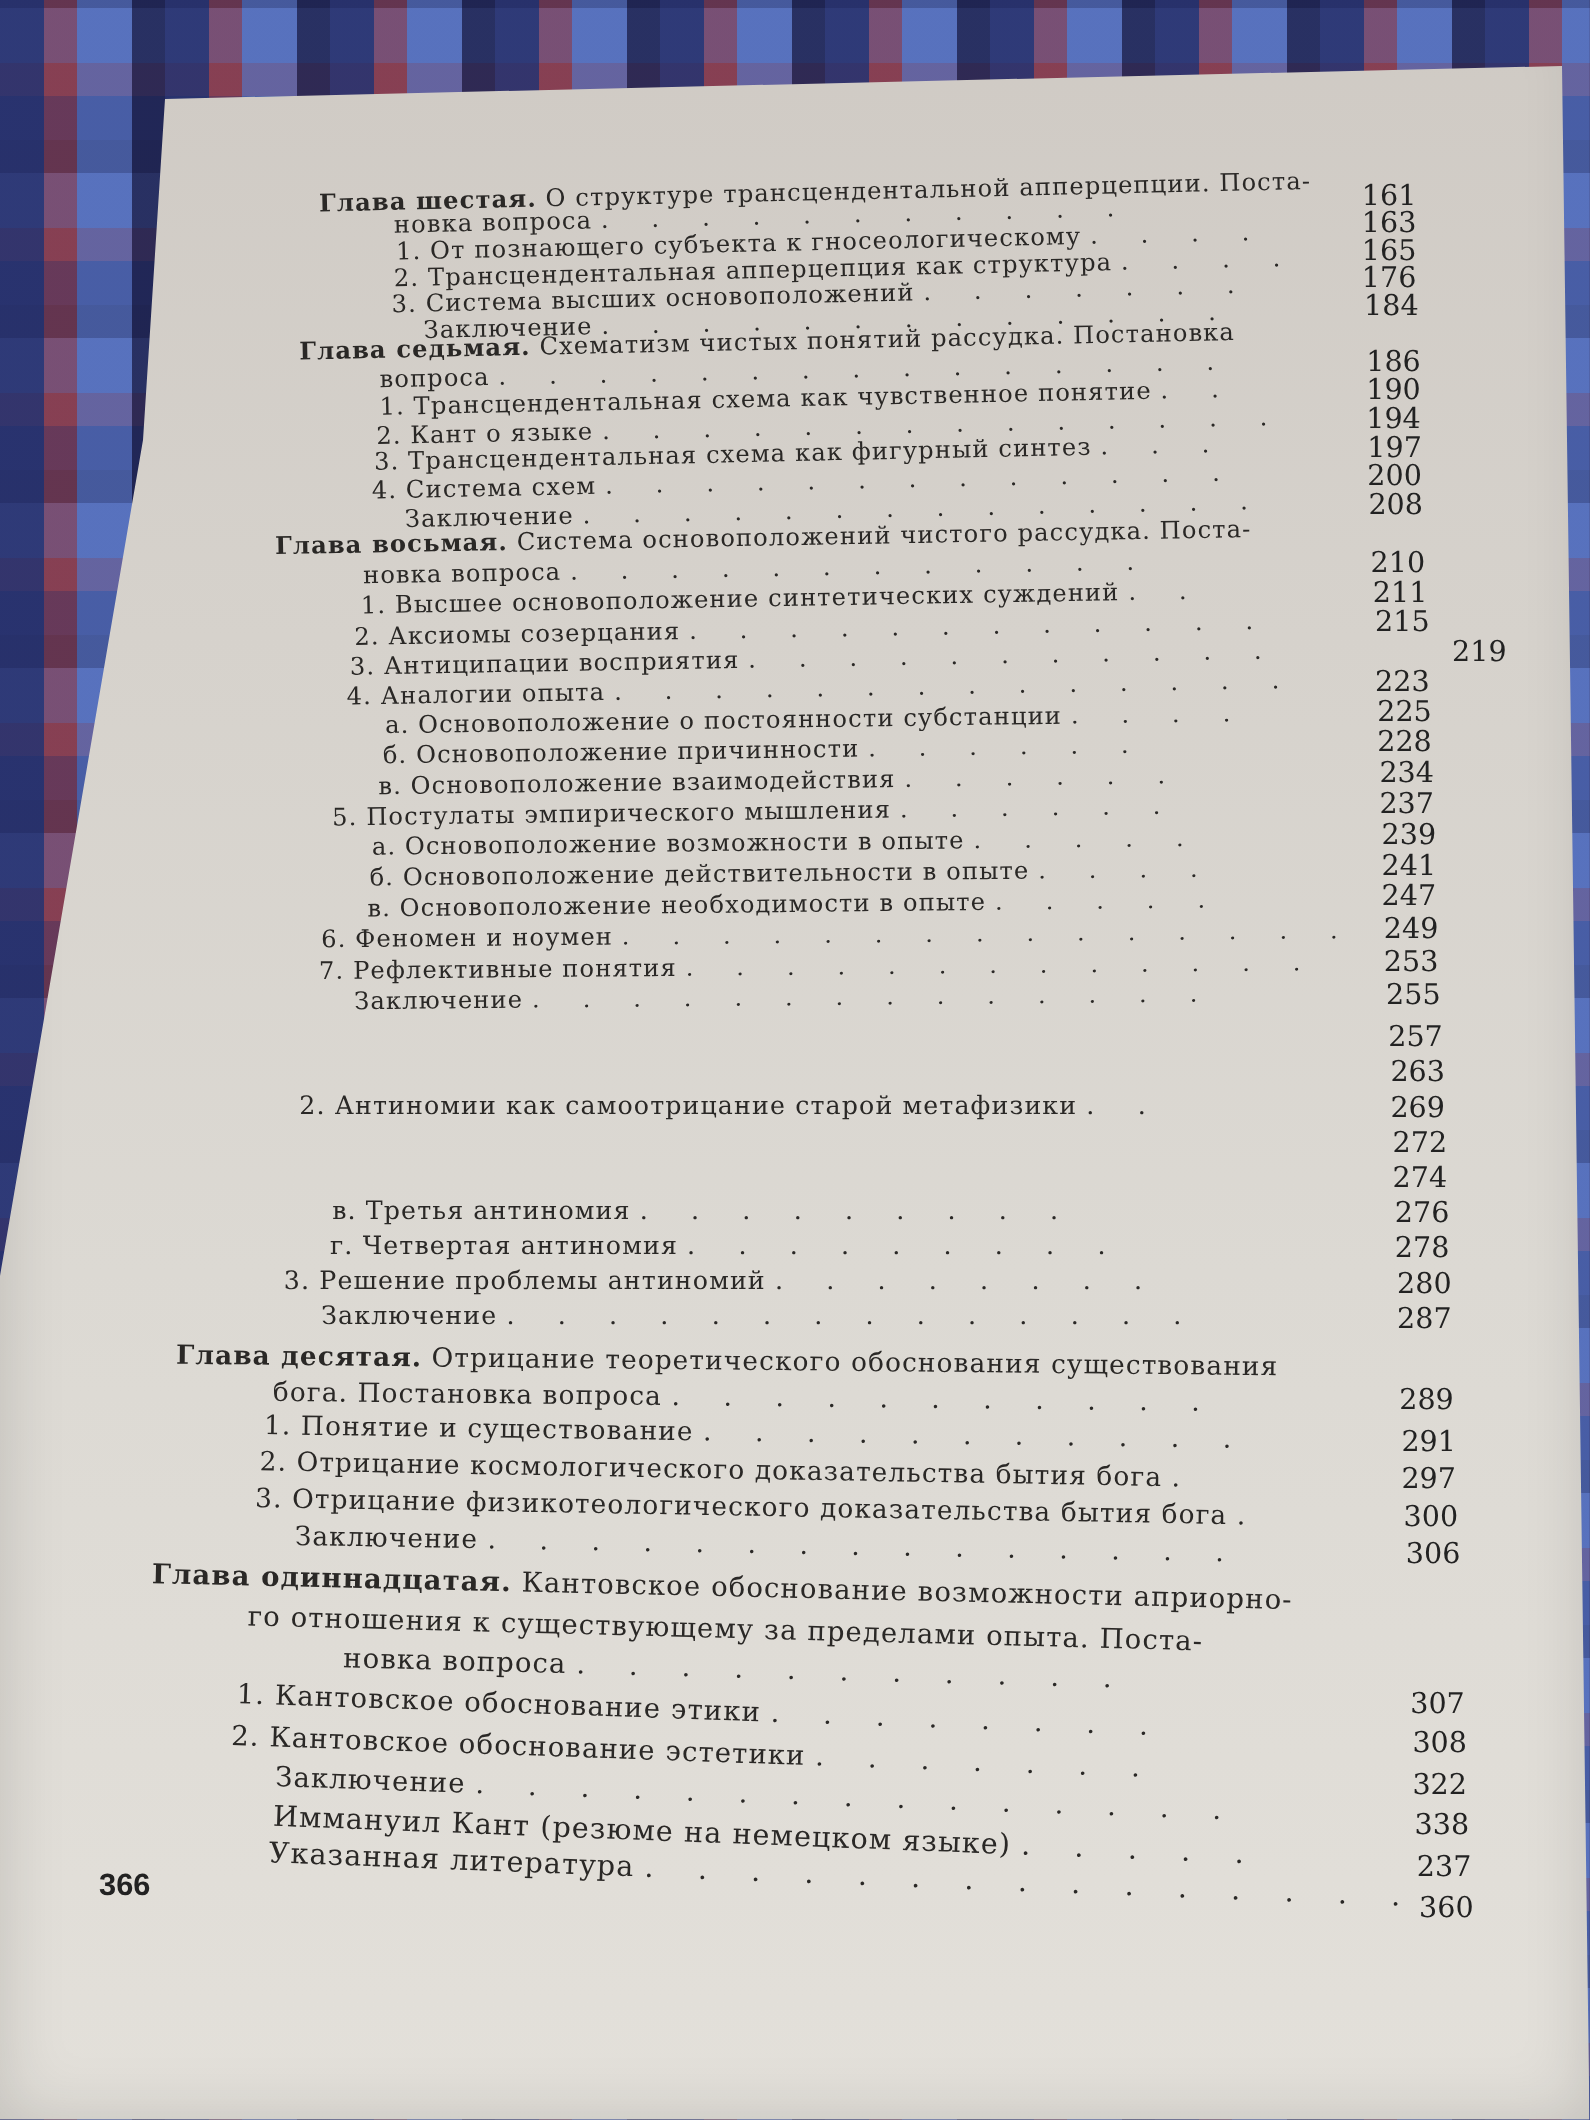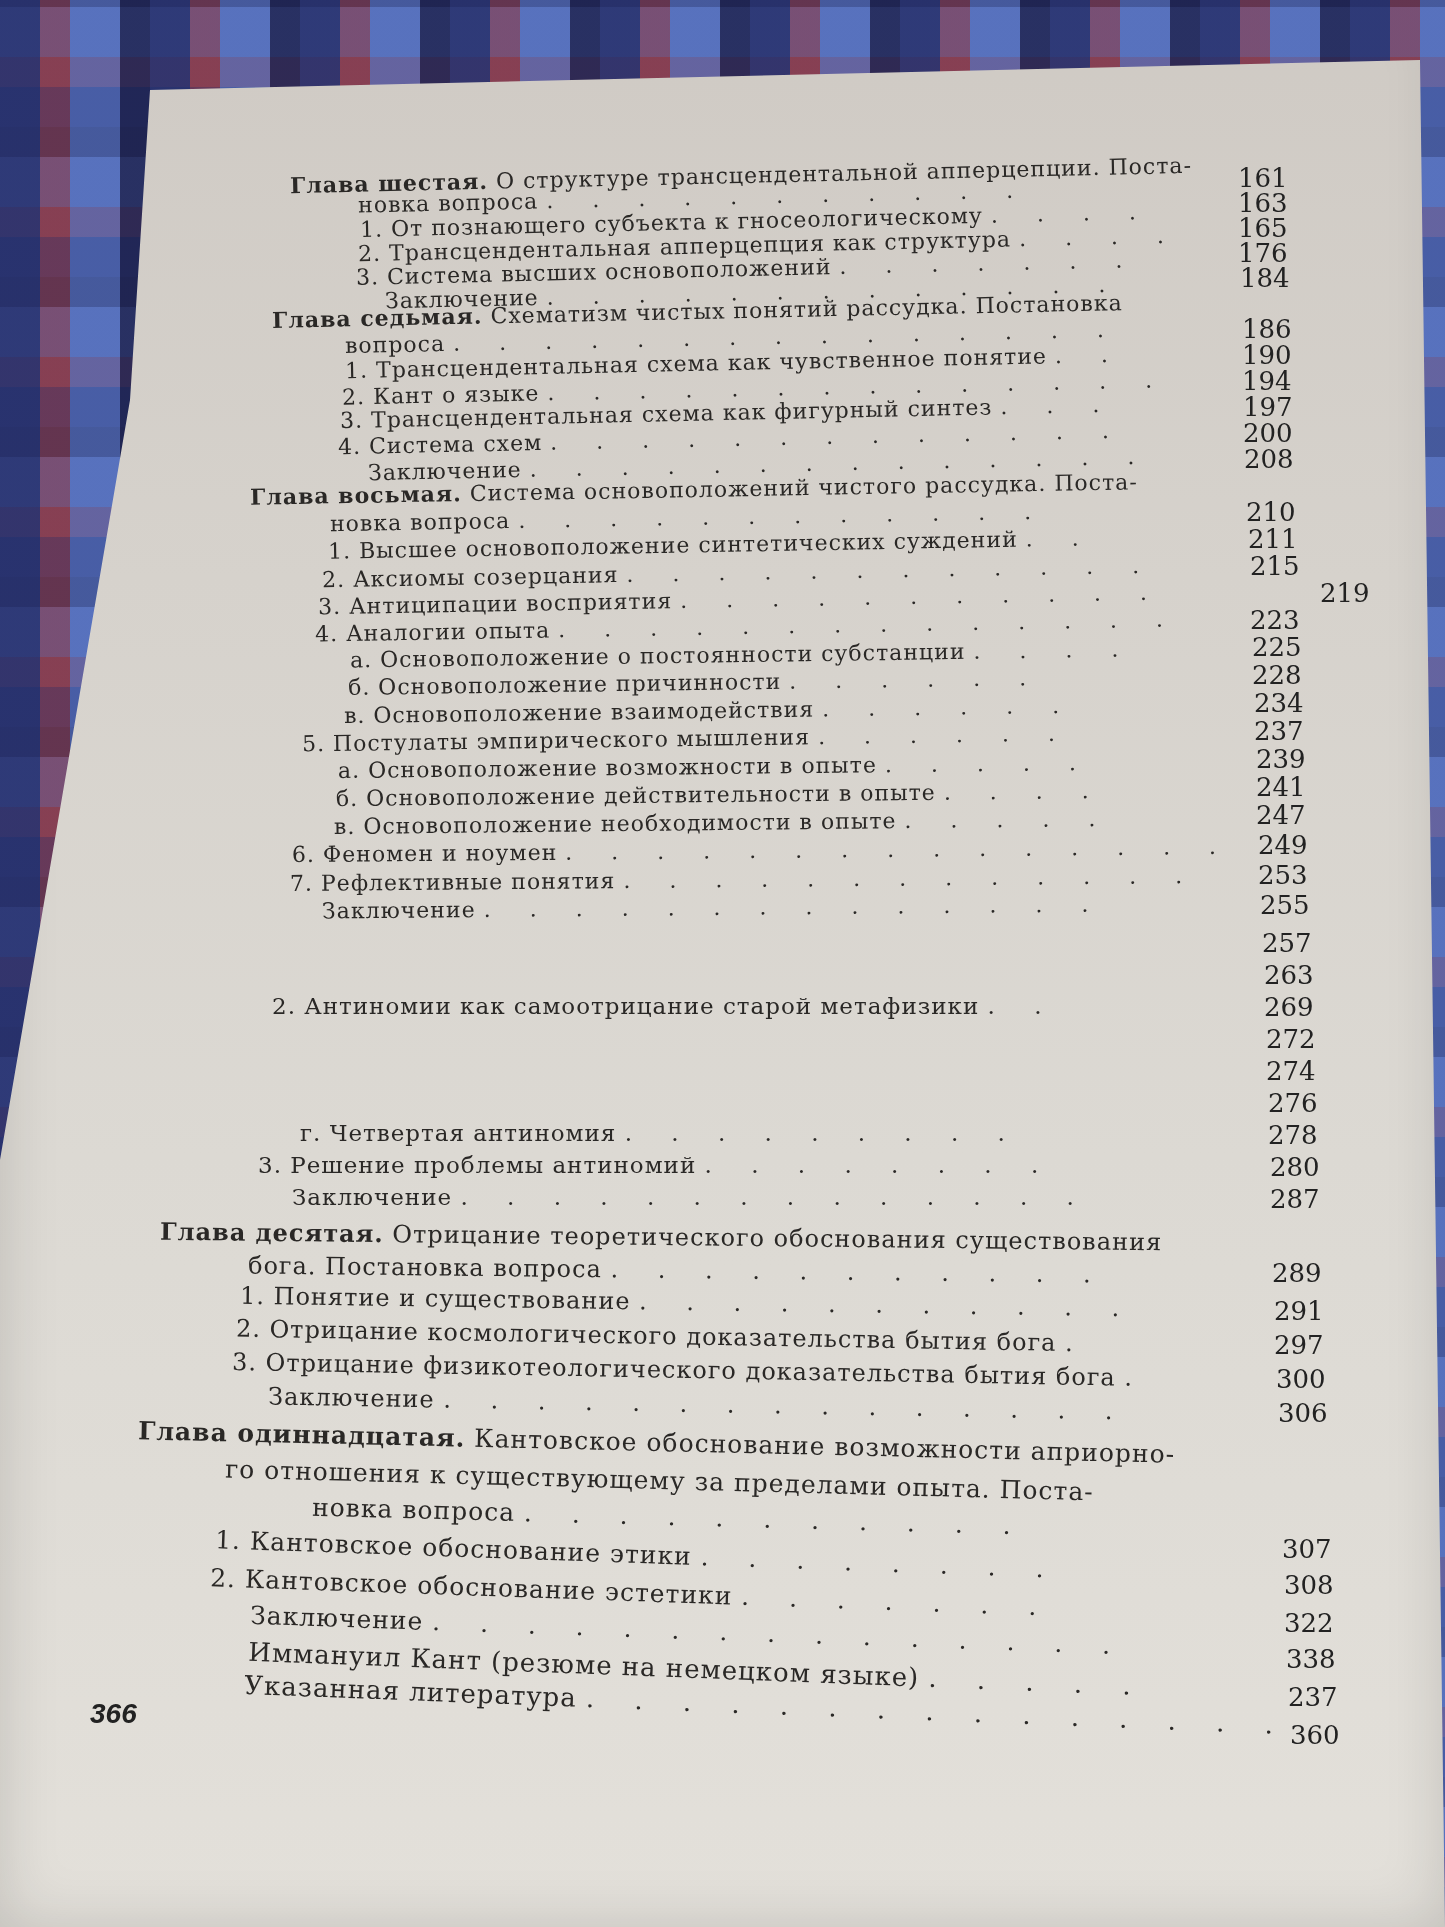--- a/index.html
+++ b/index.html
@@ -26,21 +26,21 @@
       font-size: 22px; letter-spacing: 1px;
     }
     .entry .chap { font-weight: bold; }
     .leader { color: #2a2826; letter-spacing: 16px; }
     .num {
       position: absolute; font-size: 26px; font-family: "DejaVu Serif", serif;
       color: #222;
     }
     .folio {
       position: absolute; left: 90px; top: 1698px;
-      font-family: "Liberation Sans", sans-serif; font-weight: bold; font-style: italic;
+      font-family: "Liberation Sans", sans-serif; font-weight: bold; 
       font-size: 28px; color: #222;
     }
   </style>
 </head>
 <body>
 
 <div class="page"></div>
 
 <div class="toc">
 
@@ -70,20 +70,21 @@
   <div class="entry" style="left:344px;top:698px;transform:rotate(-0.8deg);"><span>в. Основоположение взаимодействия</span> <span class="leader">. . . . . .</span></div>
   <div class="entry" style="left:302px;top:726px;transform:rotate(-0.8deg);"><span>5. Постулаты эмпирического мышления</span> <span class="leader">. . . . . .</span></div>
   <div class="entry" style="left:338px;top:754px;transform:rotate(-0.6deg);"><span>а. Основоположение возможности в опыте</span> <span class="leader">. . . . .</span></div>
   <div class="entry" style="left:336px;top:782px;transform:rotate(-0.6deg);"><span>б. Основоположение действительности в опыте</span> <span class="leader">. . . .</span></div>
   <div class="entry" style="left:334px;top:810px;transform:rotate(-0.6deg);"><span>в. Основоположение необходимости в опыте</span> <span class="leader">. . . . .</span></div>
   <div class="entry" style="left:292px;top:838px;transform:rotate(-0.5deg);"><span>6. Феномен и ноумен</span> <span class="leader">. . . . . . . . . . . . . . .</span></div>
   <div class="entry" style="left:290px;top:867px;transform:rotate(-0.5deg);"><span>7. Рефлективные понятия</span> <span class="leader">. . . . . . . . . . . . .</span></div>
   <div class="entry" style="left:322px;top:895px;transform:rotate(-0.5deg);"><span>Заключение</span> <span class="leader">. . . . . . . . . . . . . .</span></div>
 
   <div class="entry" style="left:272px;top:993px;font-size:23px;"><span>2. Антиномии как самоотрицание старой метафизики</span> <span class="leader">. .</span></div>
+  <div class="entry" style="left:302px;top:1088px;font-size:23px;"><span>в. Третья антиномия</span> <span class="leader">. . . . . . . . .</span></div>
   <div class="entry" style="left:300px;top:1120px;font-size:23px;"><span>г. Четвертая антиномия</span> <span class="leader">. . . . . . . . .</span></div>
   <div class="entry" style="left:258px;top:1152px;font-size:23px;"><span>3. Решение проблемы антиномий</span> <span class="leader">. . . . . . . .</span></div>
   <div class="entry" style="left:292px;top:1184px;font-size:23px;"><span>Заключение</span> <span class="leader">. . . . . . . . . . . . . .</span></div>
 
   <div class="entry" style="left:160px;top:1222px;font-size:24px;transform:rotate(0.6deg);"><span class="chap">Глава десятая.</span> <span>Отрицание теоретического обоснования существования</span></div>
   <div class="entry" style="left:248px;top:1256px;font-size:24px;transform:rotate(0.6deg);"><span>бога. Постановка вопроса</span> <span class="leader">. . . . . . . . . . .</span></div>
   <div class="entry" style="left:240px;top:1288px;font-size:24px;transform:rotate(0.8deg);"><span>1. Понятие и существование</span> <span class="leader">. . . . . . . . . . .</span></div>
   <div class="entry" style="left:236px;top:1322px;font-size:24px;transform:rotate(1deg);"><span>2. Отрицание космологического доказательства бытия бога</span> <span class="leader">.</span></div>
   <div class="entry" style="left:232px;top:1356px;font-size:24px;transform:rotate(1deg);"><span>3. Отрицание физикотеологического доказательства бытия бога</span> <span class="leader">.</span></div>
   <div class="entry" style="left:268px;top:1390px;font-size:24px;transform:rotate(1deg);"><span>Заключение</span> <span class="leader">. . . . . . . . . . . . . . .</span></div>

